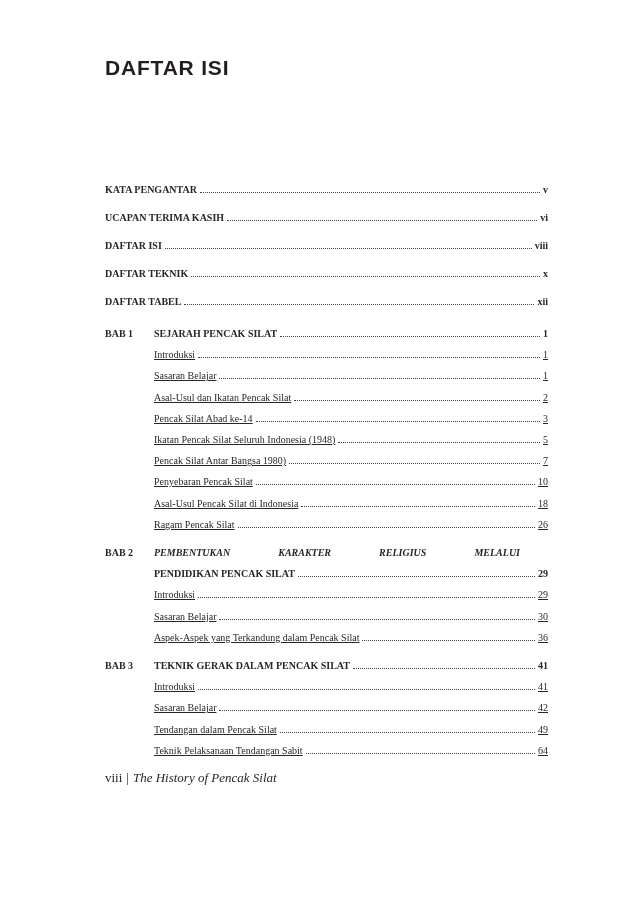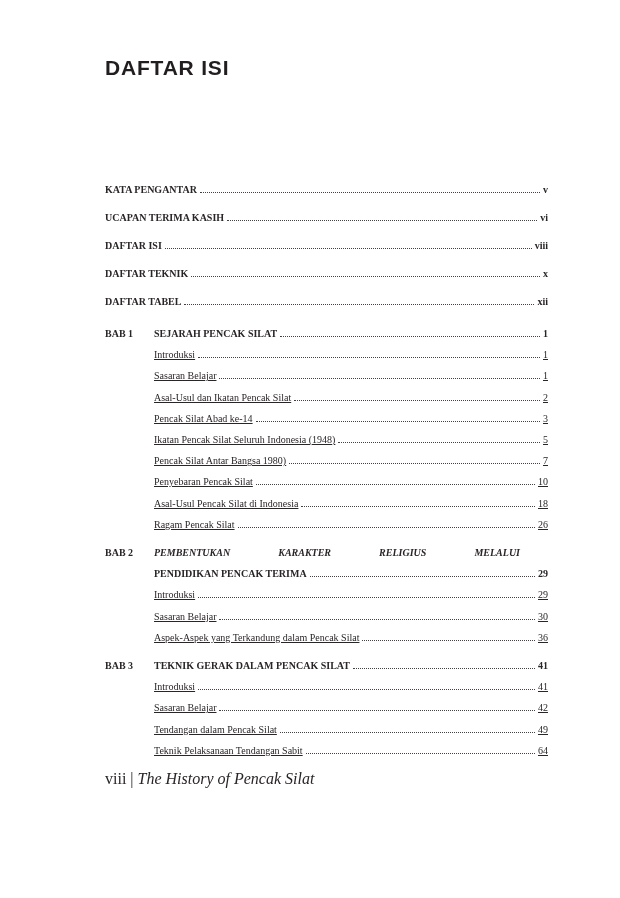--- a/index.html
+++ b/index.html
@@ -69,21 +69,21 @@
     font-style: italic;
   }
   .wrap-line {
     display: block;
     line-height: 21.2px;
   }
   .entries { margin-left: 49px; text-decoration: underline; }
   .footer {
     position: absolute;
     left: 105px; top: 770px;
-    font-size: 16px;
+    font-size: 13px;
     color: #2a2526;
   }
   .footer .sep { margin: 0 4px; }
   .footer .book-title { font-style: italic; }
 </style>
 </head>
 <body>
 
 <div class="page">
   <h1 class="page-title">DAFTAR ISI</h1>
@@ -172,21 +172,21 @@
             <span class="pg">26</span>
           </div>
         </div>
       </div>
       <div class="chapter">
         <div class="chap-head">
           <span class="chap-num">BAB 2</span>
           <div class="chap-body">
             <span class="title-line-justify">PEMBENTUKAN KARAKTER RELIGIUS MELALUI</span>
             <div class="row ">
-              <span class="lbl">PENDIDIKAN PENCAK TERIMA</span>
+              <span class="lbl">PENDIDIKAN PENCAK SILAT</span>
               <span class="dots"></span>
               <span class="pg">29</span>
             </div>
           </div>
         </div>
         <div class="entries">
           <div class="row ">
             <span class="lbl">Introduksi</span>
             <span class="dots"></span>
             <span class="pg">29</span>

